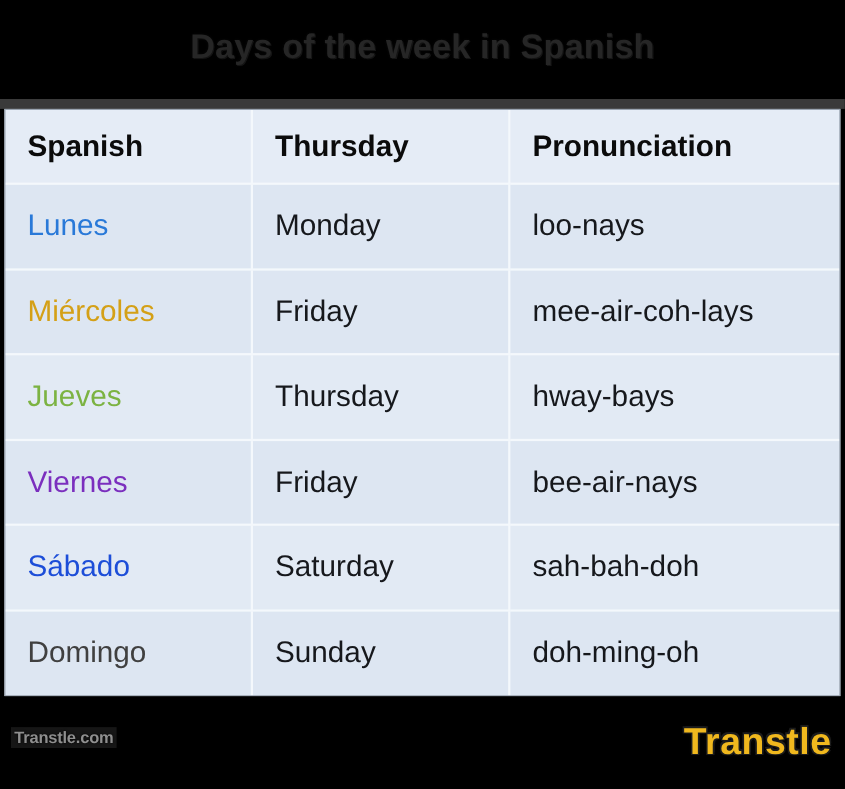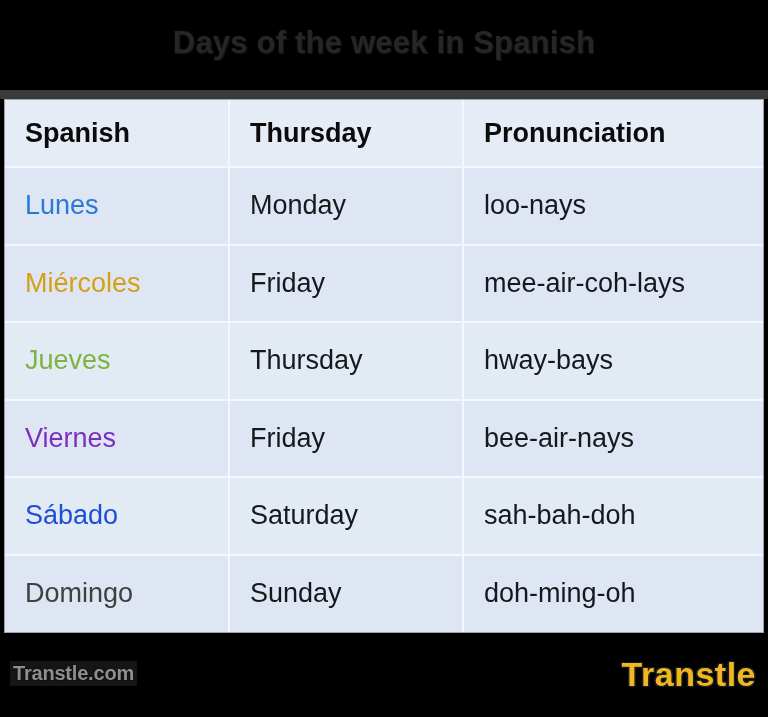--- a/index.html
+++ b/index.html
@@ -120,21 +120,21 @@
     left: 0;
     top: 633px;
     width: 768px;
     height: 84px;
     background: #000000;
   }
   .watermark-left {
     position: absolute;
     left: 10px;
     top: 28px;
-    font-size: 20px;
+    font-size: 15px;
     font-weight: bold;
     color: #8f8f8f;
     background: #161616;
     letter-spacing: -0.2px;
     padding: 1px 3px;
     text-shadow: 0 0 2px #000;
   }
   .brand-right {
     position: absolute;
     right: 12px;

